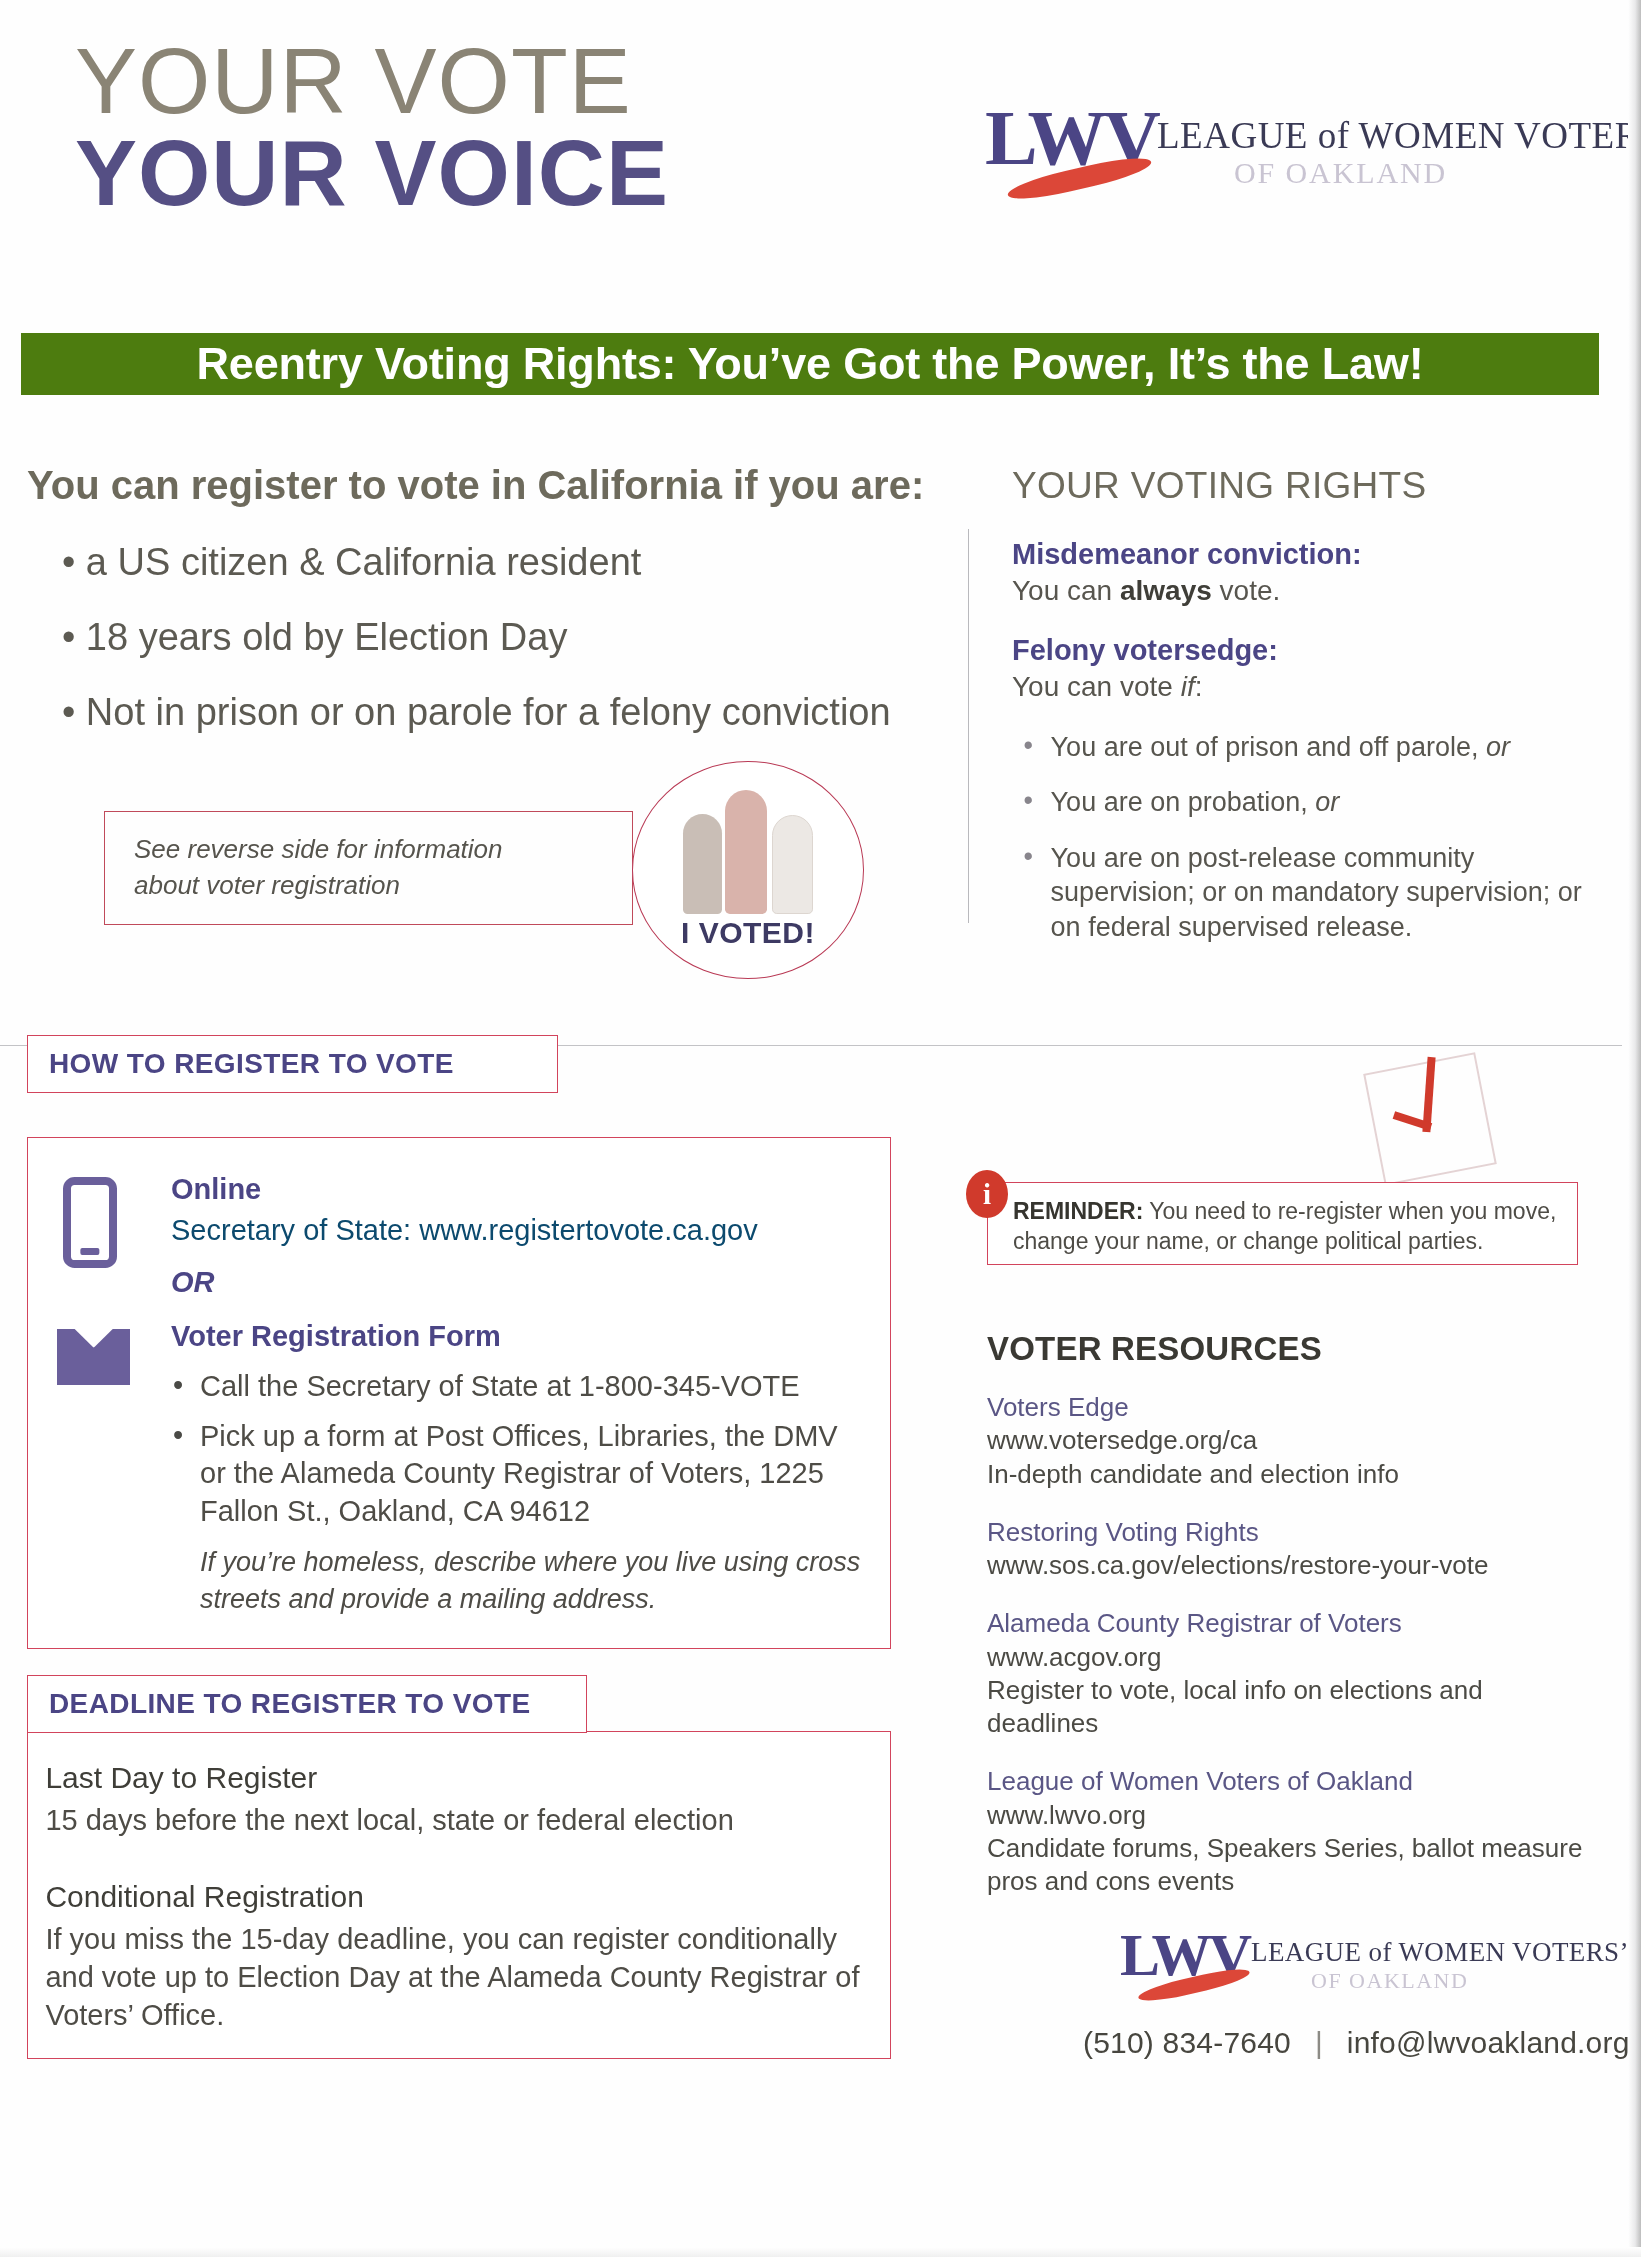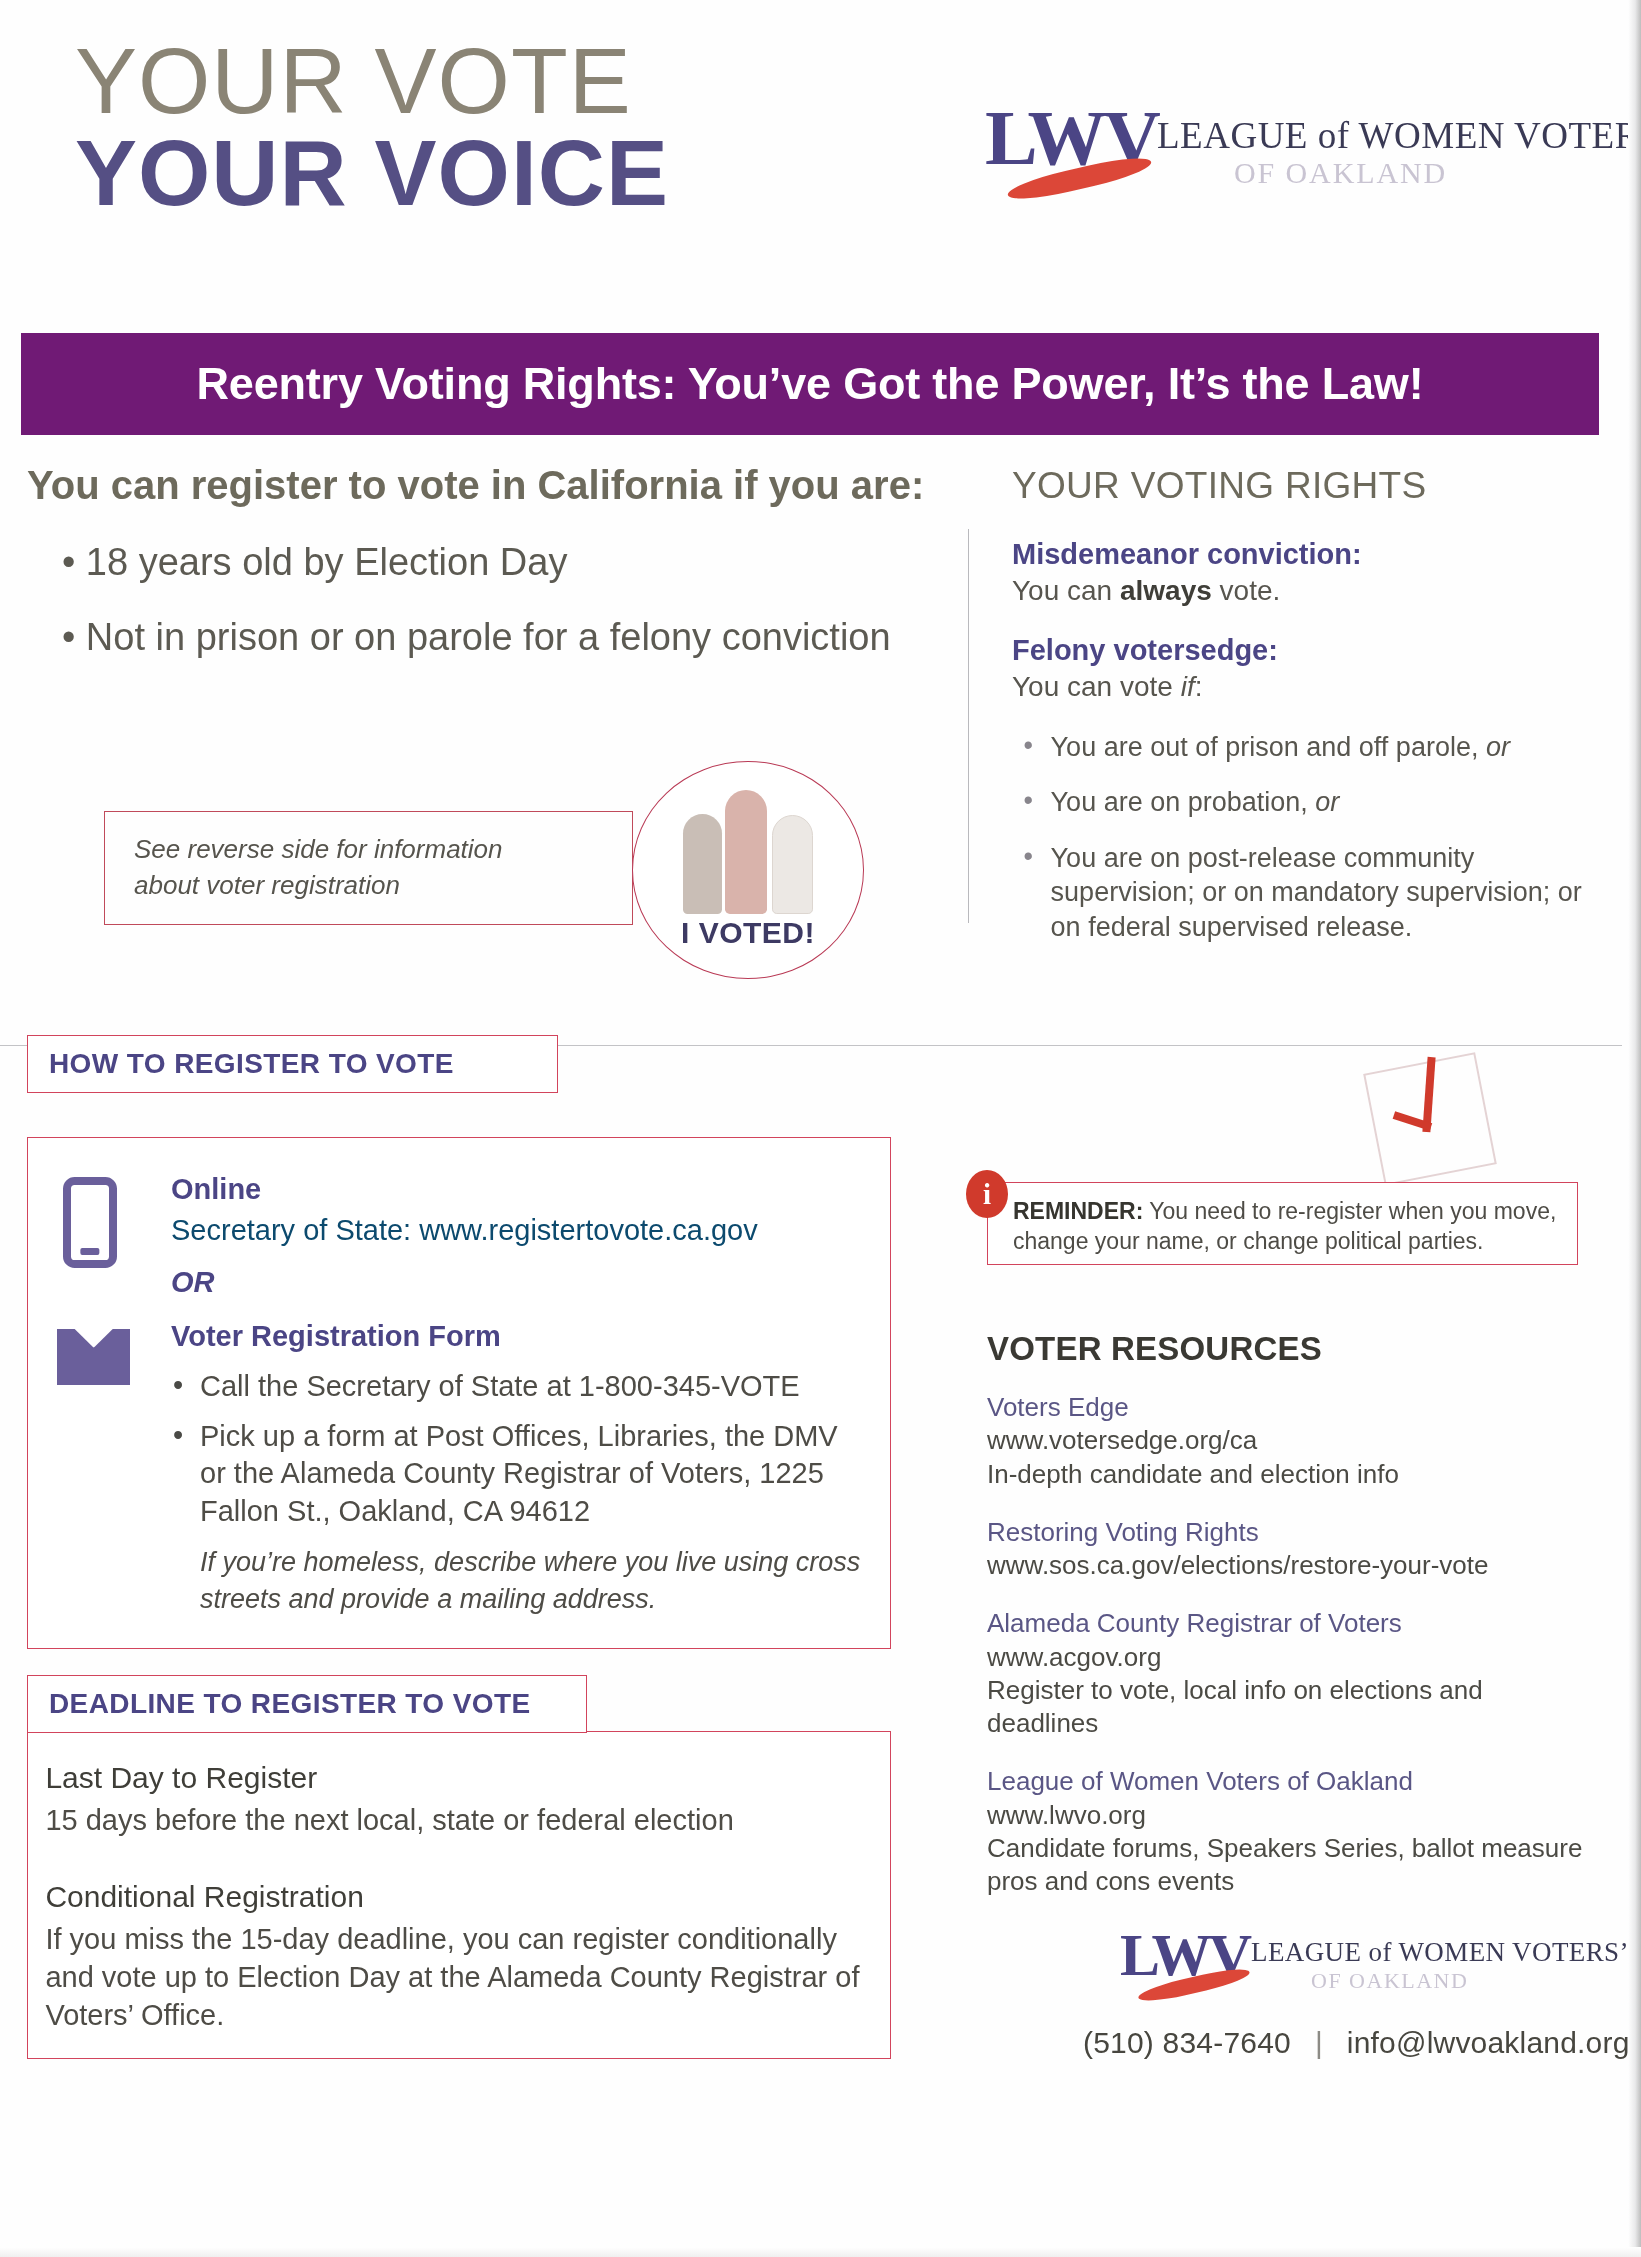--- a/index.html
+++ b/index.html
@@ -75,22 +75,22 @@
 
   .hdr-logo { left: 985px; top: 108px; width: 579px; height: 106px; }
   .hdr-logo .mark { font-size: 79px; top: -15.4px; }
   .hdr-logo .swoosh { left: 21px; top: 60px; width: 147px; height: 21px; }
   .hdr-logo .l1 { left: 172px; top: 5.8px; font-size: 37px; letter-spacing: 0.5px;}
   .hdr-logo .l2 { left: 249px; top: 48px; font-size: 30px; letter-spacing: 1.9px;}
 
   
   .banner {
     position: absolute; left: 21px; top: 333px;
-    width: 1578px; height: 102px;
-    background: #701a75;
+    width: 1578px; height: 62px;
+    background: #4d7c0f;
     display: flex; align-items: center; justify-content: center;
   }
   .banner-text {
     color: #ffffff; font-size: 45px; font-weight: 700;
     letter-spacing: -0.2px;
     font-family: "Liberation Sans", sans-serif;
   }
 
   
   .upper-left { position: absolute; left: 27px; top: 463px; width: 898px; }
@@ -312,20 +312,21 @@
       <div class="l2">OF OAKLAND</div>
     </div>
   </div>
 
   <div class="banner">
     <div class="banner-text">Reentry Voting Rights: You’ve Got the Power, It’s the Law!</div>
   </div>
 
   <div class="upper-left">
     <div class="el-head">You can register to vote in California if you are:</div>
+    <div class="el-item">• a US citizen &amp; California resident</div>
     <div class="el-item">• 18 years old by Election Day</div>
     <div class="el-item">• Not in prison or on parole for a felony conviction</div>
   </div>
 
   <div class="rev-box">
     <div class="rev-text">
       <span>See reverse side for information</span><br>
       <span>about voter registration</span>
     </div>
   </div>

